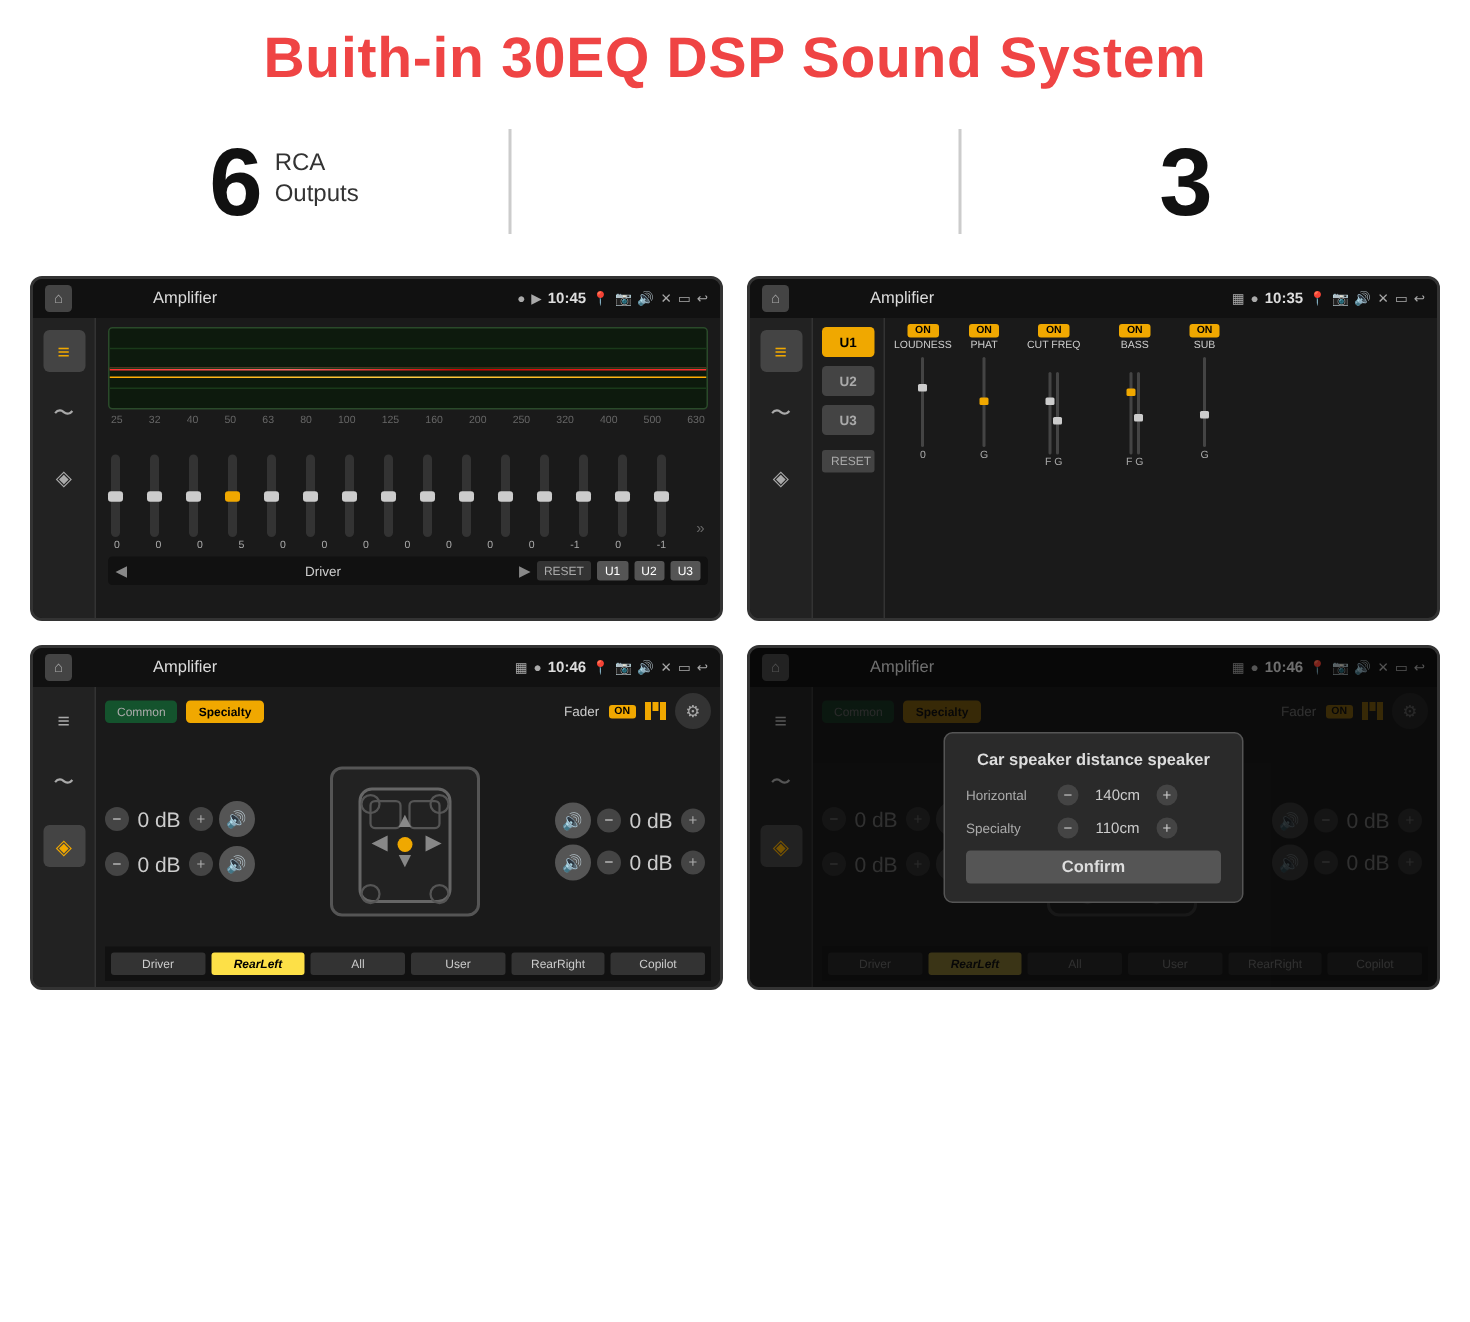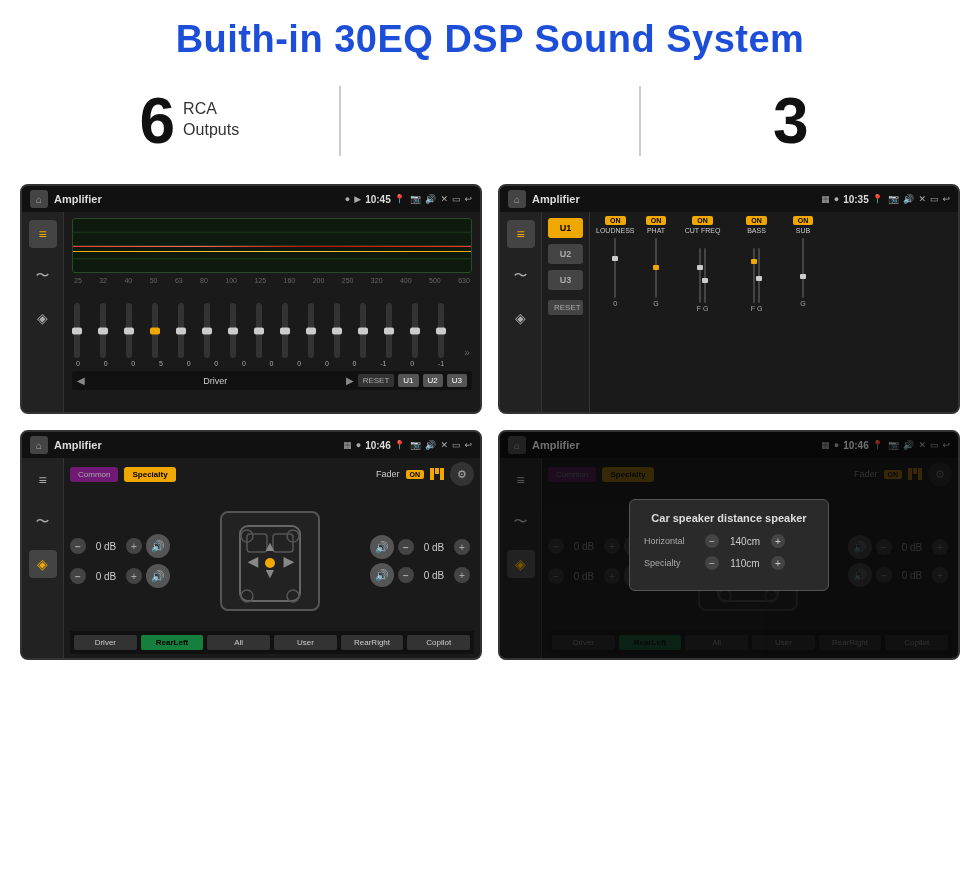--- a/index.html
+++ b/index.html
@@ -8,21 +8,21 @@
       min-height: 881px;
       background: #ffffff;
       font-family: Arial, sans-serif;
       overflow-x: hidden;
     }
 
     
     .main-title {
       text-align: center;
       padding: 18px 20px 10px;
-      color: #1d4ed8;
+      color: #ef4444;
       font-size: 38px;
       font-weight: 900;
       letter-spacing: 0.5px;
     }
 
     
     .stats-row {
       display: flex;
       justify-content: center;
       align-items: center;
@@ -86,22 +86,23 @@
     .status-home {
       width: 18px; height: 18px;
       background: #444;
       border-radius: 3px;
       display: flex; align-items: center; justify-content: center;
       color: #aaa; font-size: 10px;
     }
     .status-title {
       color: #ddd;
       font-size: 11px;
-      font-weight: 700;
+      font-weight: 400;
       flex: 1;
+      margin-left: 48px;
     }
     .status-icons {
       display: flex;
       align-items: center;
       gap: 4px;
       color: #aaa;
       font-size: 9px;
     }
     .status-time {
       color: #ddd;
@@ -326,21 +327,21 @@
 
     
     .crossover-content {
       flex: 1;
       background: #1a1a1a;
       padding: 4px 6px;
       display: flex;
       flex-direction: column;
     }
     .crossover-tab {
-      background: #701a75;
+      background: #14532d;
       color: #aaa;
       font-size: 8px;
       padding: 3px 8px;
       border-radius: 3px;
     }
     .crossover-tab.active {
       background: #f0a800;
       color: #000;
       font-weight: bold;
     }
@@ -352,21 +353,21 @@
     .db-minus {
       width: 16px; height: 16px;
       background: #444;
       border-radius: 50%;
       display: flex; align-items: center; justify-content: center;
       color: #aaa; font-size: 10px;
       font-weight: bold;
     }
     .db-value {
       color: #ccc;
-      font-size: 10px;
+      font-size: 14px;
       min-width: 32px;
       text-align: center;
     }
     .db-plus {
       width: 16px; height: 16px;
       background: #444;
       border-radius: 50%;
       display: flex; align-items: center; justify-content: center;
       color: #aaa; font-size: 10px;
     }
@@ -401,23 +402,24 @@
     .bottom-btn {
       flex: 1;
       background: #333;
       color: #ccc;
       font-size: 8px;
       padding: 3px 2px;
       border-radius: 2px;
       text-align: center;
     }
     .bottom-btn.active {
-      background: #15803d;
+      background: #fde047;
       color: #000;
       font-weight: bold;
+      font-style: italic;
     }
 
     
     .dialog-overlay {
       position: absolute;
       top: 0; left: 0; right: 0; bottom: 0;
       background: rgba(0,0,0,0.5);
       display: flex;
       align-items: center;
       justify-content: center;
@@ -1029,17 +1031,18 @@
           <div class="dialog-plus">+</div>
         </div>
 
         <div class="dialog-row">
           <span class="dialog-label">Specialty</span>
           <div class="dialog-minus">−</div>
           <span class="dialog-value">110cm</span>
           <div class="dialog-plus">+</div>
         </div>
 
+        <div class="dialog-confirm-btn">Confirm</div>
       </div>
     </div>
   </div>
 
 </div>
 
 </body></html>

